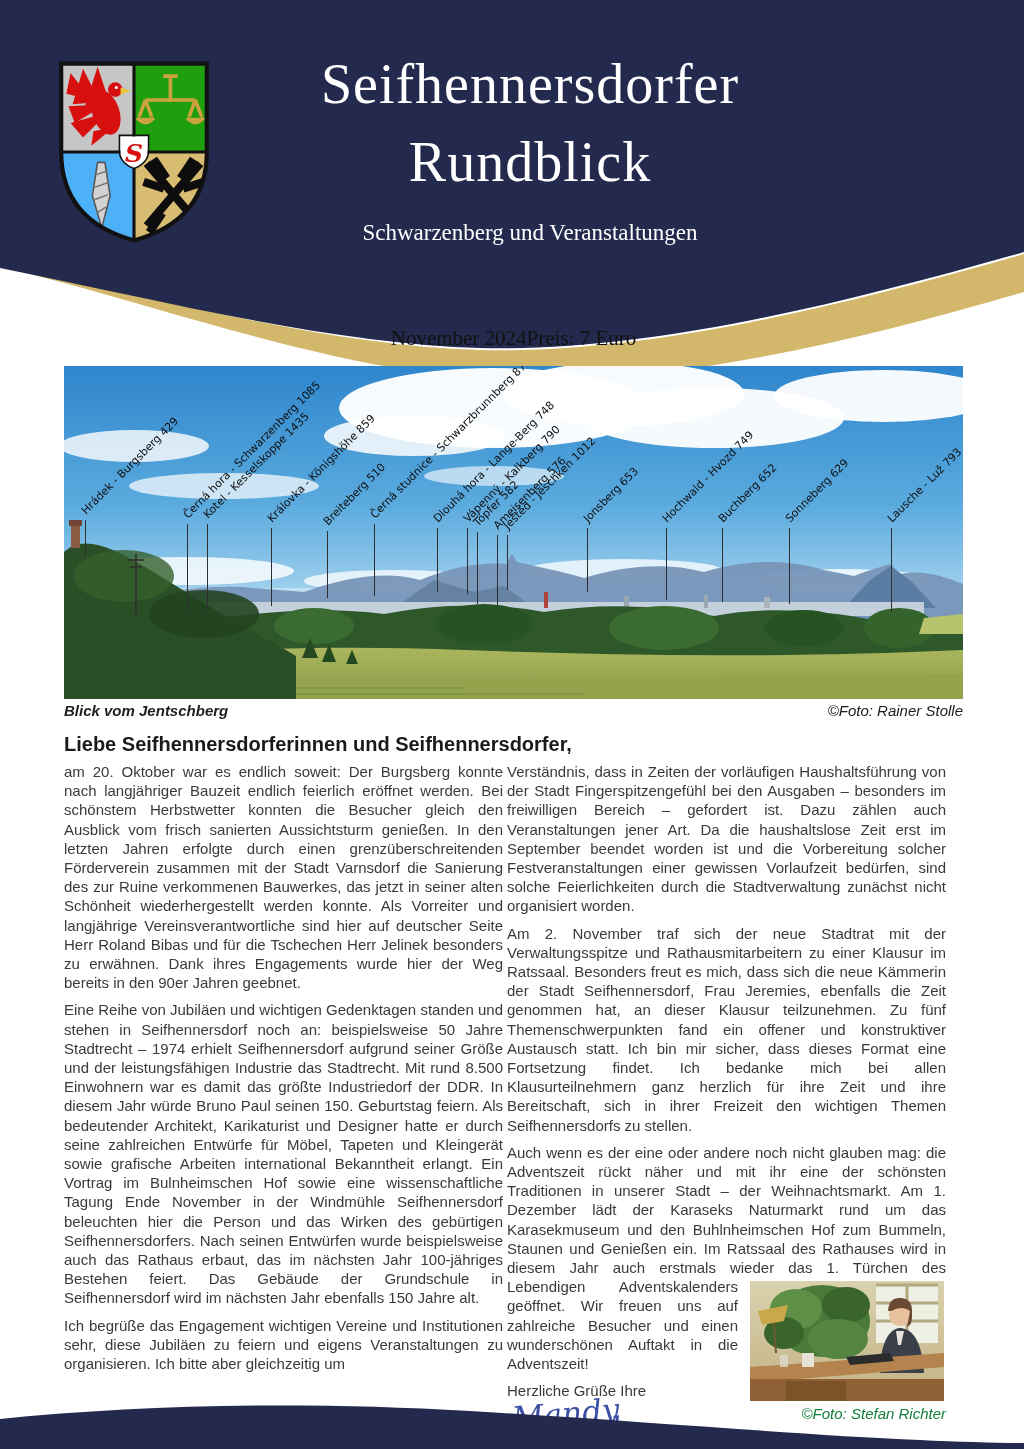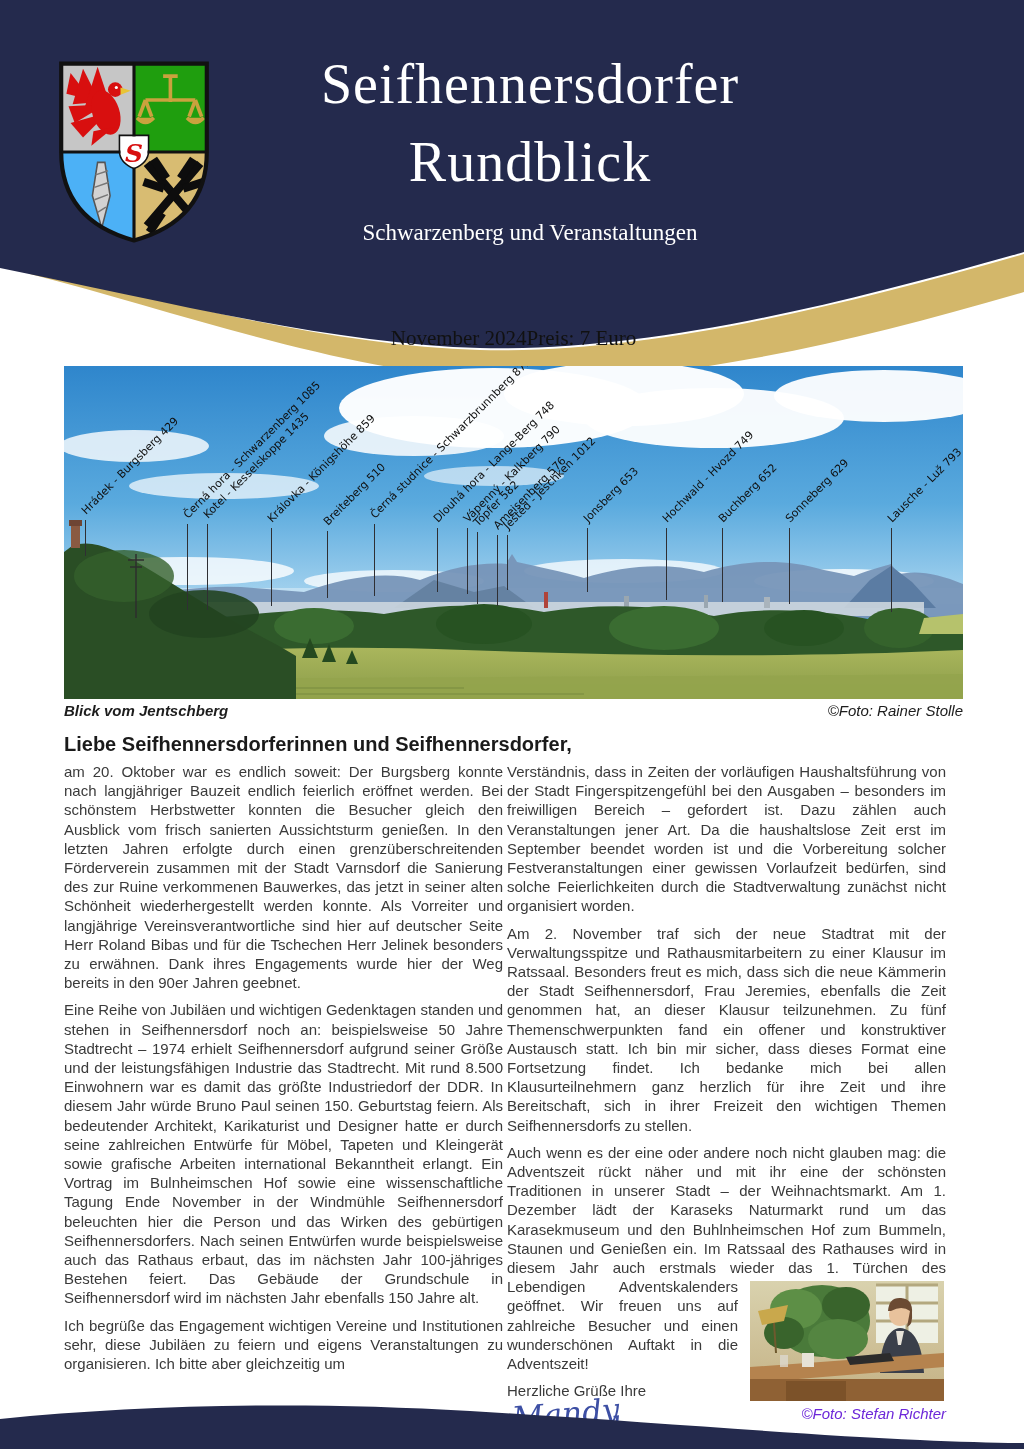--- a/index.html
+++ b/index.html
@@ -32,21 +32,21 @@
 
   
   .headline{position:absolute;left:64px;top:733px;width:899px;font-size:20px;font-weight:bold;color:#1a1a1a;}
   .columns{position:absolute;left:64px;top:762px;width:899px;display:flex;gap:4px;}
   .col{width:439px;font-size:15px;line-height:19.2px;color:#3a3a3a;text-align:justify;}
   .col p{margin:0 0 8px 0;}
   .closing{margin-top:18px;text-align:left;}
   .signature{margin:6px 0 0 6px;font-family:"DejaVu Serif",serif;font-style:italic;
              font-size:31px;color:#3d4fa4;transform:rotate(-5deg);transform-origin:0 50%;width:230px;text-align:left;}
   .photo-wrap{float:right;width:196px;margin:4px 0 4px 12px;}
-  .photo-caption{display:block;text-align:right;font-size:15px;font-style:italic;color:#6d28d9;margin-top:3px;}
+  .photo-caption{display:block;text-align:right;font-size:15px;font-style:italic;color:#15803d;margin-top:3px;}
 
   .footer-svg{position:absolute;left:0;bottom:0;}
 </style>
 </head>
 <body>
 
 <div class="page">
 
   <svg class="mast-svg" width="1024" height="390" viewBox="0 0 1024 390">
     <path d="M30,268 C160,300 330,346 480,350 C640,354 820,312 1024,254 L1024,292

